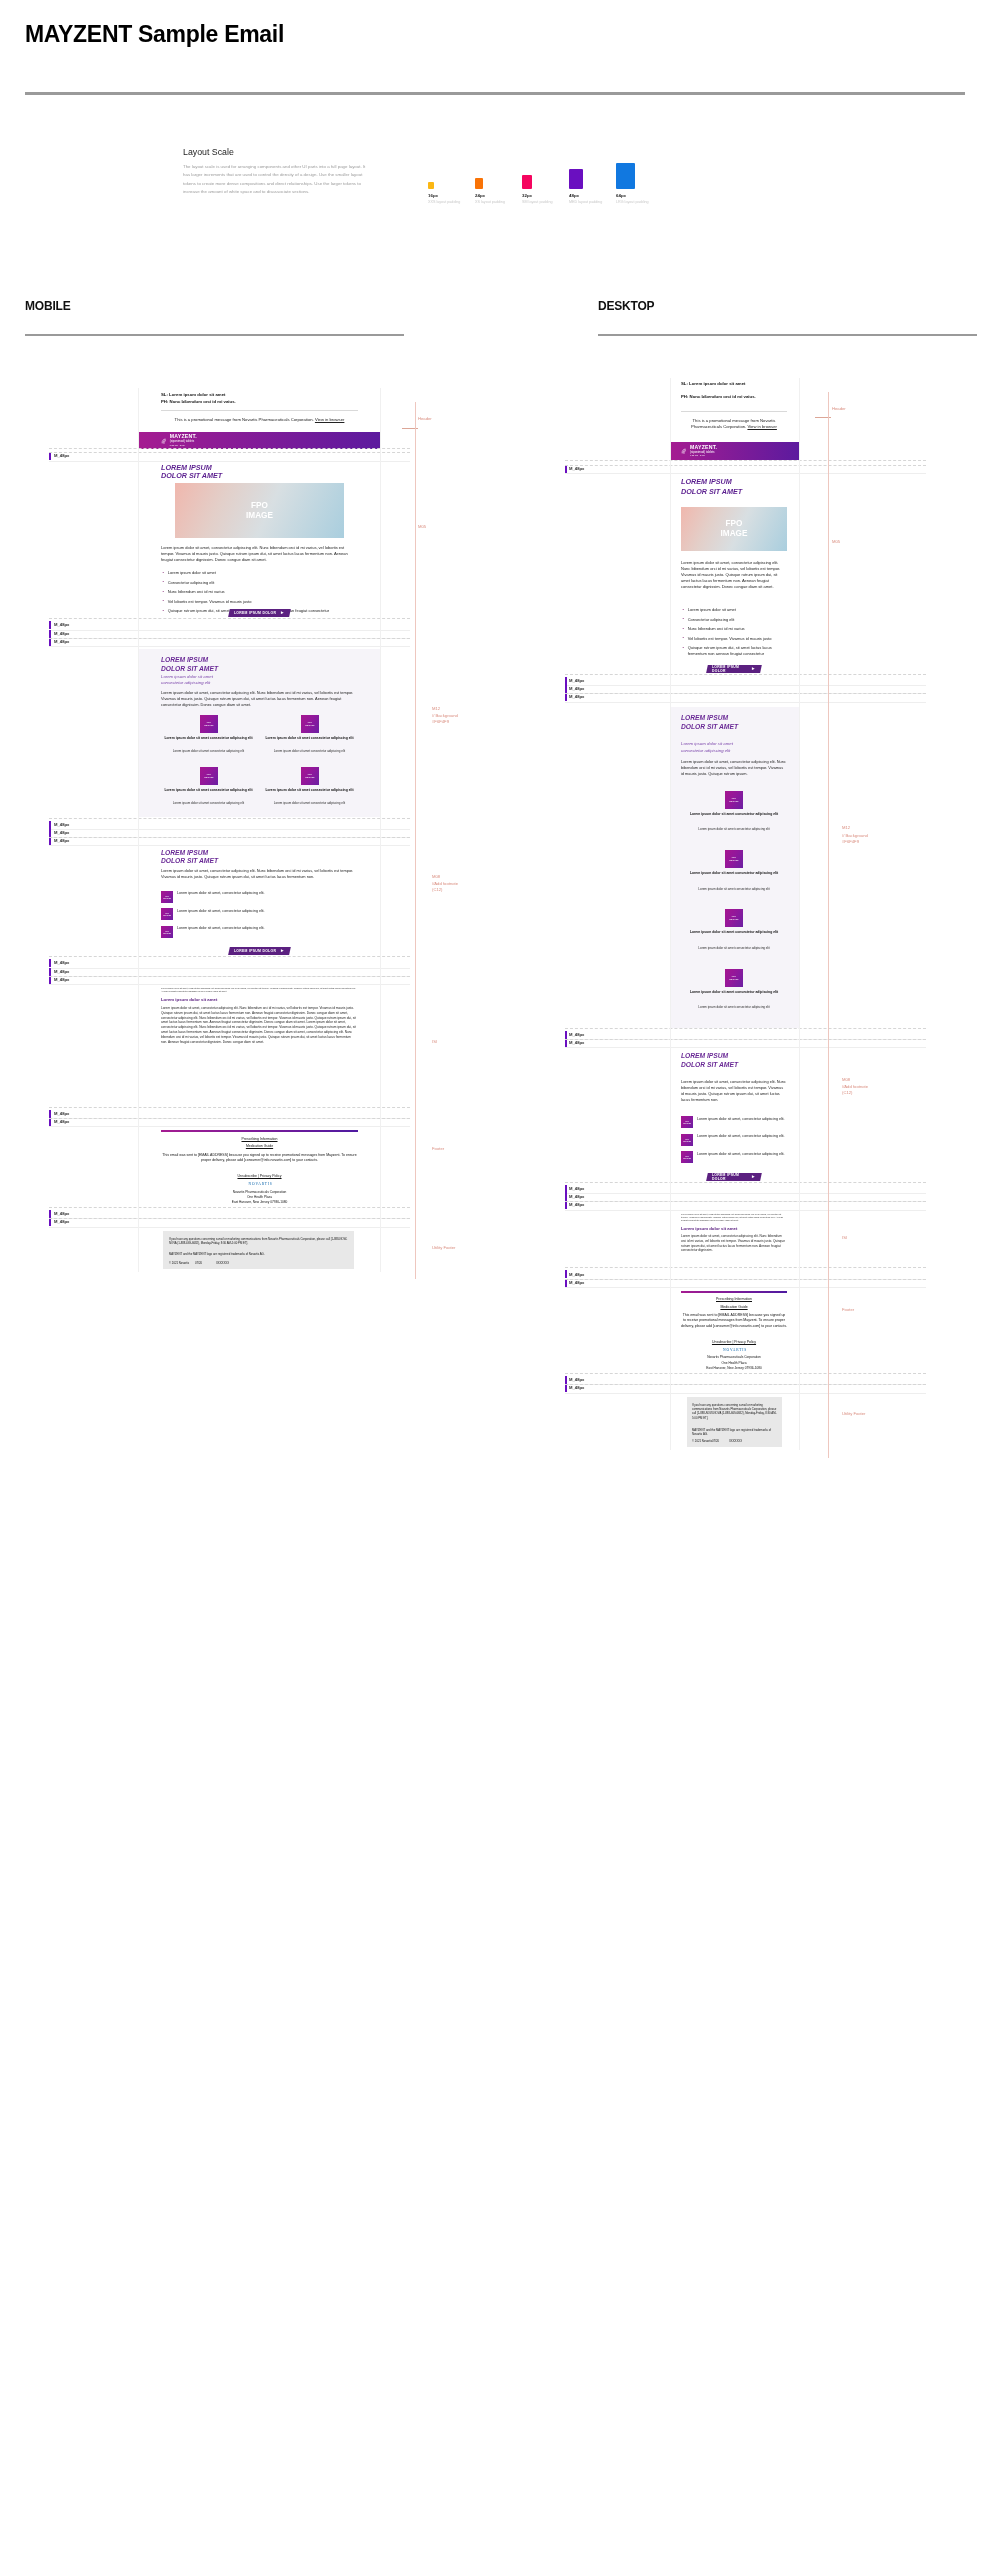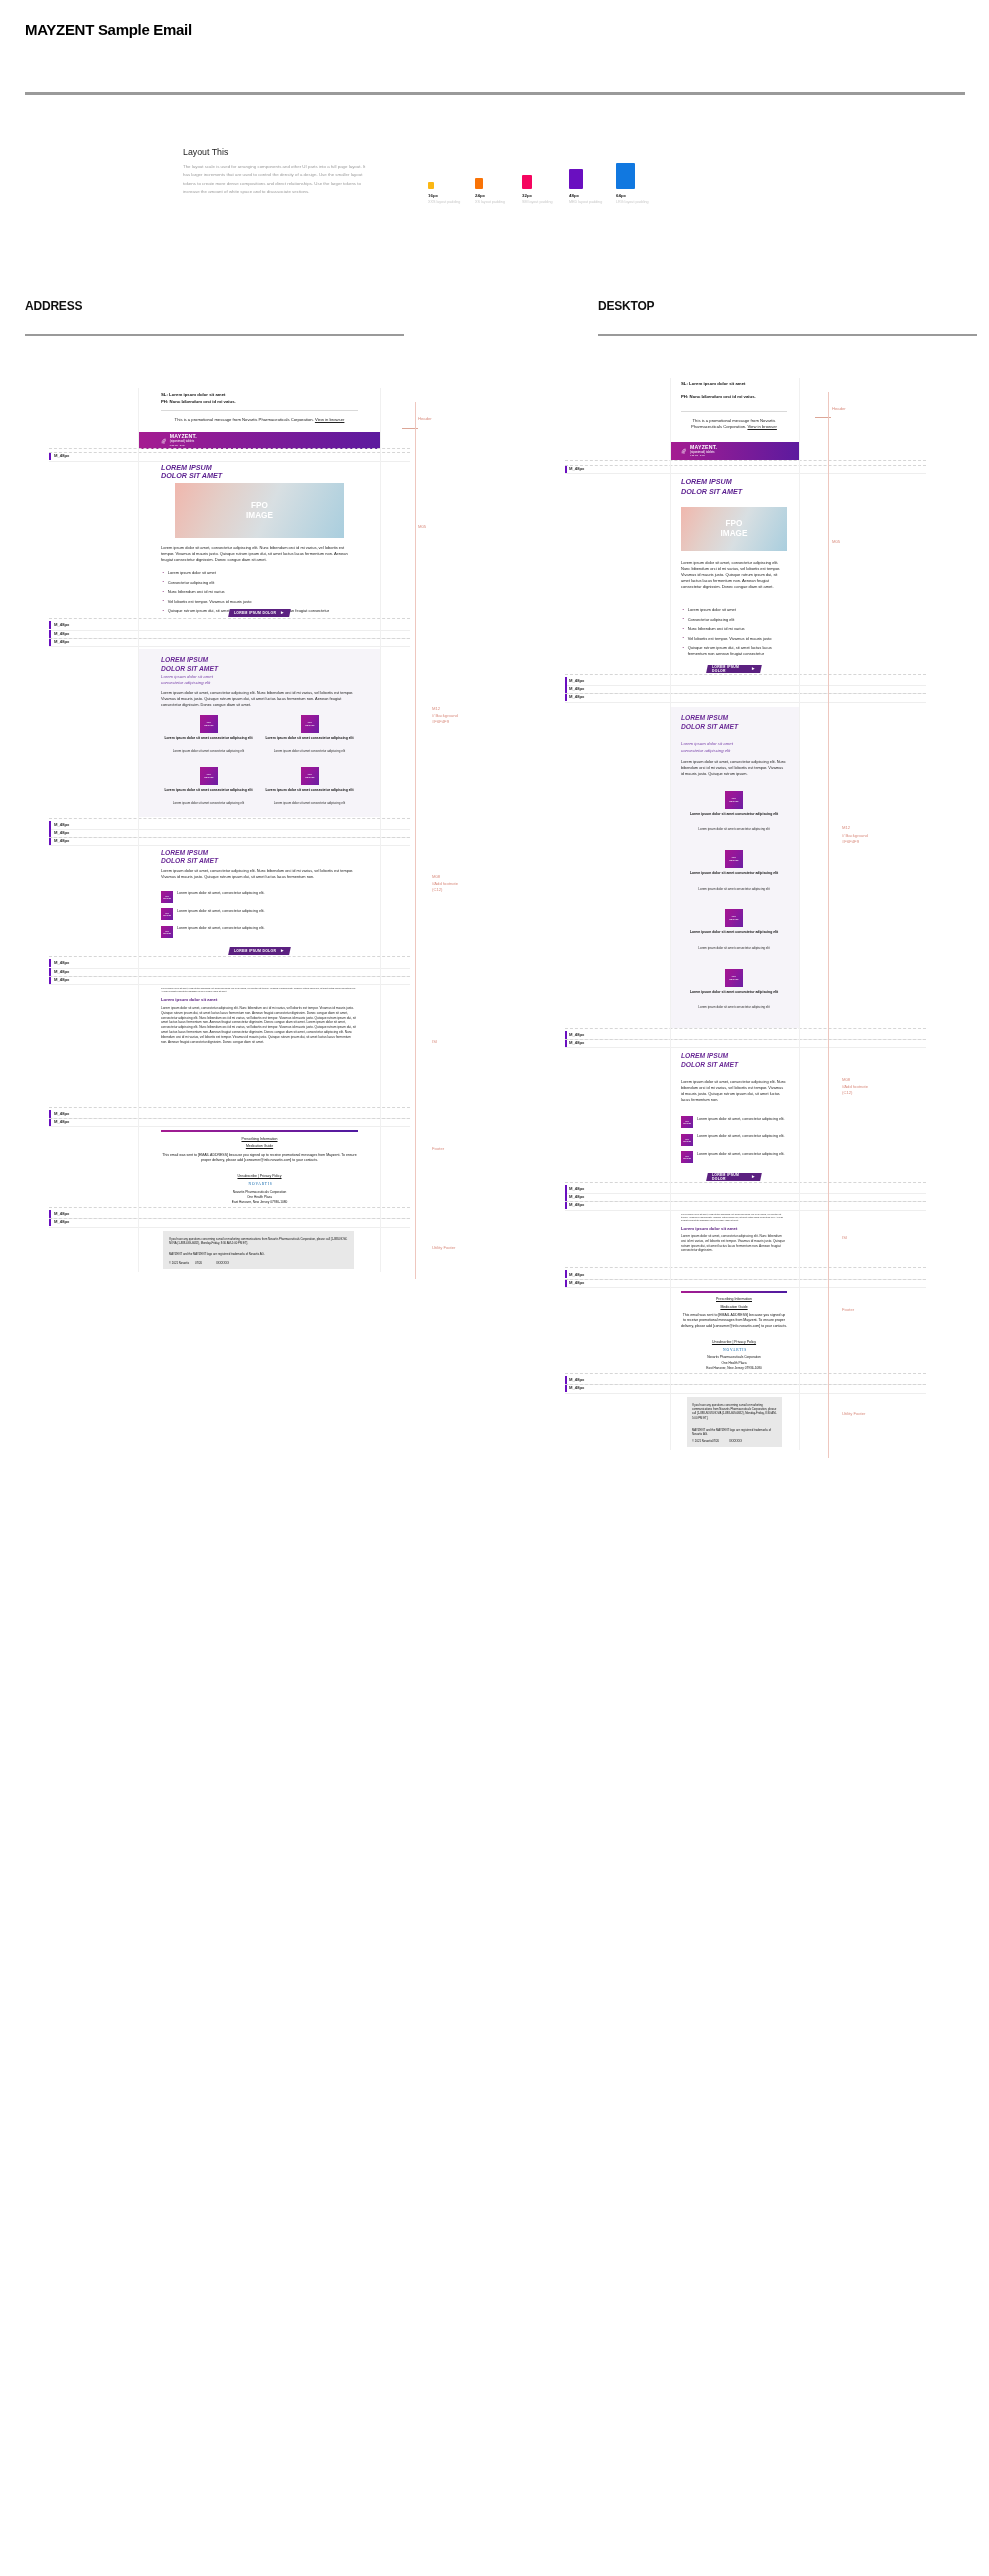--- a/index.html
+++ b/index.html
@@ -5,21 +5,21 @@
   * { box-sizing: border-box; margin:0; padding:0; }
   body {
     width:989px; height:2932px; background:#ffffff;
     font-family:"Liberation Sans", sans-serif; color:#1a1a1a;
     position:relative; overflow:hidden;
   }
 
   
   .page-title{
     position:absolute; left:25px; top:20.6px;
-    font-size:15px; font-weight:bold; letter-spacing:-0.3px; color:#000;
+    font-size:23px; font-weight:bold; letter-spacing:-0.3px; color:#000;
   }
   .title-rule{
     position:absolute; left:25px; top:92px; width:940px; height:2.6px;
     background:#9a9a9a;
   }
 
   
   .scale-block{ position:absolute; left:183px; top:147px; width:773px; }
   .scale-title{ font-size:8.8px; font-weight:normal; color:#1c1c1c; margin-bottom:5.7px;}
   .scale-row{ display:flex; align-items:flex-start; gap:0px;}
@@ -88,21 +88,21 @@
   .nv-word{ font-family:"Liberation Serif", serif; color:#0460a9; letter-spacing:0.8px; }
   .util{ background:#e8e8e8; }
 </style>
 </head>
 <body>
 
 <div class="page-title">MAYZENT Sample Email</div>
 <div class="title-rule"></div>
 
 <div class="scale-block">
-  <div class="scale-title">Layout This</div>
+  <div class="scale-title">Layout Scale</div>
   <div class="scale-row">
     <div class="scale-copy">The layout scale is used for arranging components and other UI parts into a full page layout. It has larger increments that are used to control the density of a design. Use the smaller layout tokens to create more dense compositions and direct relationships. Use the larger tokens to increase the amount of white space and to disassociate sections.</div>
     <div class="swatches" id="swatches">
         <div class="sw-item">
           <div class="sw-box" style="width:5.7px;height:7.2px;background:#FBB713;"></div>
           <div class="sw-val">16px</div>
           <div class="sw-lbl">XXS layout padding</div>
         </div>
         <div class="sw-item">
           <div class="sw-box" style="width:7.7px;height:10.3px;background:#F97306;"></div>
@@ -121,21 +121,21 @@
         </div>
         <div class="sw-item">
           <div class="sw-box" style="width:18.5px;height:26px;background:#1178E0;"></div>
           <div class="sw-val">64px</div>
           <div class="sw-lbl">LRG layout padding</div>
         </div>
       </div>
   </div>
 </div>
 
-<div class="col-head" style="left:25px; top:299px;">ADDRESS</div>
+<div class="col-head" style="left:25px; top:299px;">MOBILE</div>
 <div class="col-rule" style="left:25px; top:334px; width:379px;"></div>
 
 <div class="col-head" style="left:598px; top:299px;">DESKTOP</div>
 <div class="col-rule" style="left:598px; top:334px; width:379px;"></div>
 
 <div id="desktop">
     <div style="position:absolute;left:161px;top:392px;width:197px;font-size:4.3px;font-weight:bold;color:#111;line-height:1.45;">SL: Lorem ipsum dolor sit amet</div>
     <div style="position:absolute;left:161px;top:399px;width:197px;font-size:4.3px;font-weight:bold;color:#111;line-height:1.45;">PH: Nunc bibendum orci id mi vaius.</div>
     <div style="position:absolute;left:161px;top:410px;width:197px;border-top:0.5px solid #d9d9d9;"></div>
     <div style="position:absolute;left:161px;top:417px;width:197px;text-align:center;font-size:4.2px;color:#222;line-height:1.42;"><span>This is a promotional message from Novartis Pharmaceuticals Corporation. </span><a style="text-decoration:underline;color:#222;">View in browser</a></div>

